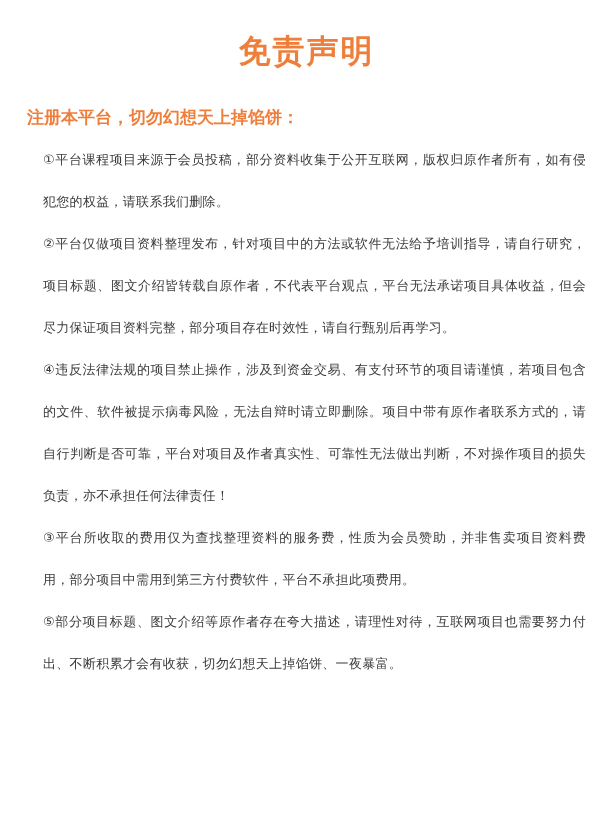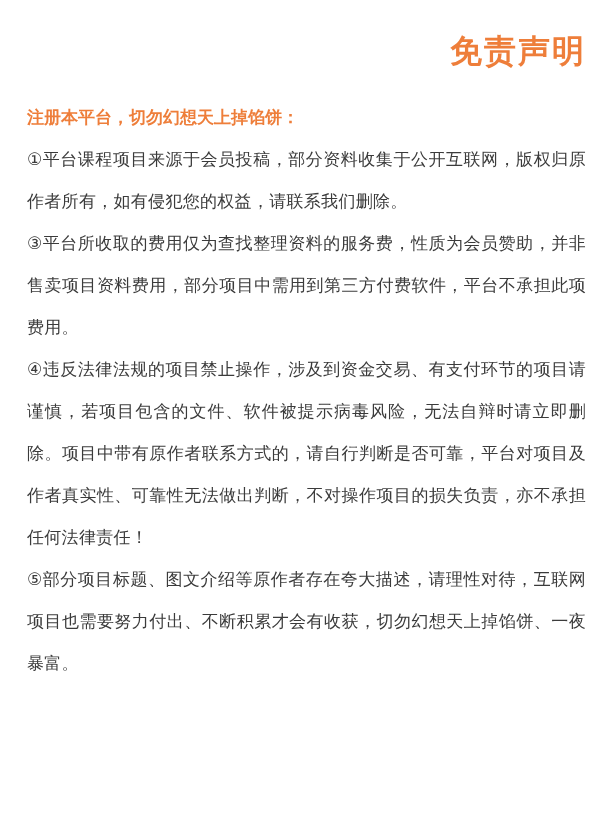--- a/index.html
+++ b/index.html
@@ -19,49 +19,51 @@
     background: var(--page-bg);
     padding: 0 27px 0 27px;
     overflow: hidden;
   }
   .doc-title {
     padding-top: 31px;
     line-height: 40px;
     font-size: 32px;
     font-weight: bold;
     letter-spacing: 2px;
-    text-align: right;
+    text-align: center;
     color: var(--accent);
   }
   .intro {
     margin-top: 26px;
     font-size: 17px;
     font-weight: bold;
     line-height: 42px;
     color: var(--accent);
   }
   .para {
-    font-size: 17px;
+    font-size: 13px;
     line-height: 42px;
     color: var(--body-text);
     text-align: justify;
     text-justify: inter-ideograph;
     letter-spacing: 0.3px;
+    margin-left: 16px;
   }
 </style>
 </head>
 <body>
 
 <div class="page">
   <h1 class="doc-title">免责声明</h1>
 
   <p class="intro">注册本平台，切勿幻想天上掉馅饼：</p>
 
   <p class="para">①平台课程项目来源于会员投稿，部分资料收集于公开互联网，版权归原作者所有，如有侵犯您的权益，请联系我们删除。</p>
 
+  <p class="para">②平台仅做项目资料整理发布，针对项目中的方法或软件无法给予培训指导，请自行研究，项目标题、图文介绍皆转载自原作者，不代表平台观点，平台无法承诺项目具体收益，但会尽力保证项目资料完整，部分项目存在时效性，请自行甄别后再学习。</p>
+
+  <p class="para">④违反法律法规的项目禁止操作，涉及到资金交易、有支付环节的项目请谨慎，若项目包含的文件、软件被提示病毒风险，无法自辩时请立即删除。项目中带有原作者联系方式的，请自行判断是否可靠，平台对项目及作者真实性、可靠性无法做出判断，不对操作项目的损失负责，亦不承担任何法律责任！</p>
 
   <p class="para">③平台所收取的费用仅为查找整理资料的服务费，性质为会员赞助，并非售卖项目资料费用，部分项目中需用到第三方付费软件，平台不承担此项费用。</p>
-
-  <p class="para">④违反法律法规的项目禁止操作，涉及到资金交易、有支付环节的项目请谨慎，若项目包含的文件、软件被提示病毒风险，无法自辩时请立即删除。项目中带有原作者联系方式的，请自行判断是否可靠，平台对项目及作者真实性、可靠性无法做出判断，不对操作项目的损失负责，亦不承担任何法律责任！</p>
 
   <p class="para">⑤部分项目标题、图文介绍等原作者存在夸大描述，请理性对待，互联网项目也需要努力付出、不断积累才会有收获，切勿幻想天上掉馅饼、一夜暴富。</p>
 
 </div>
 
 </body></html>

